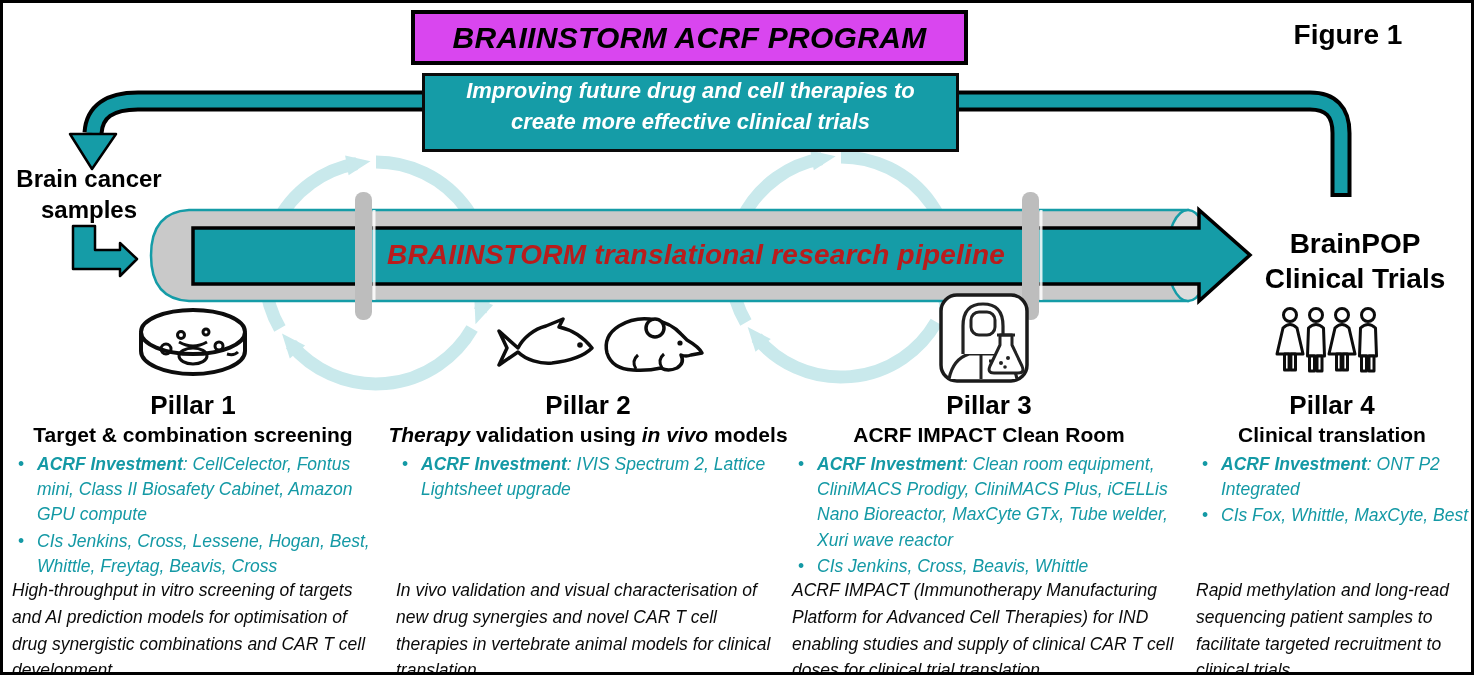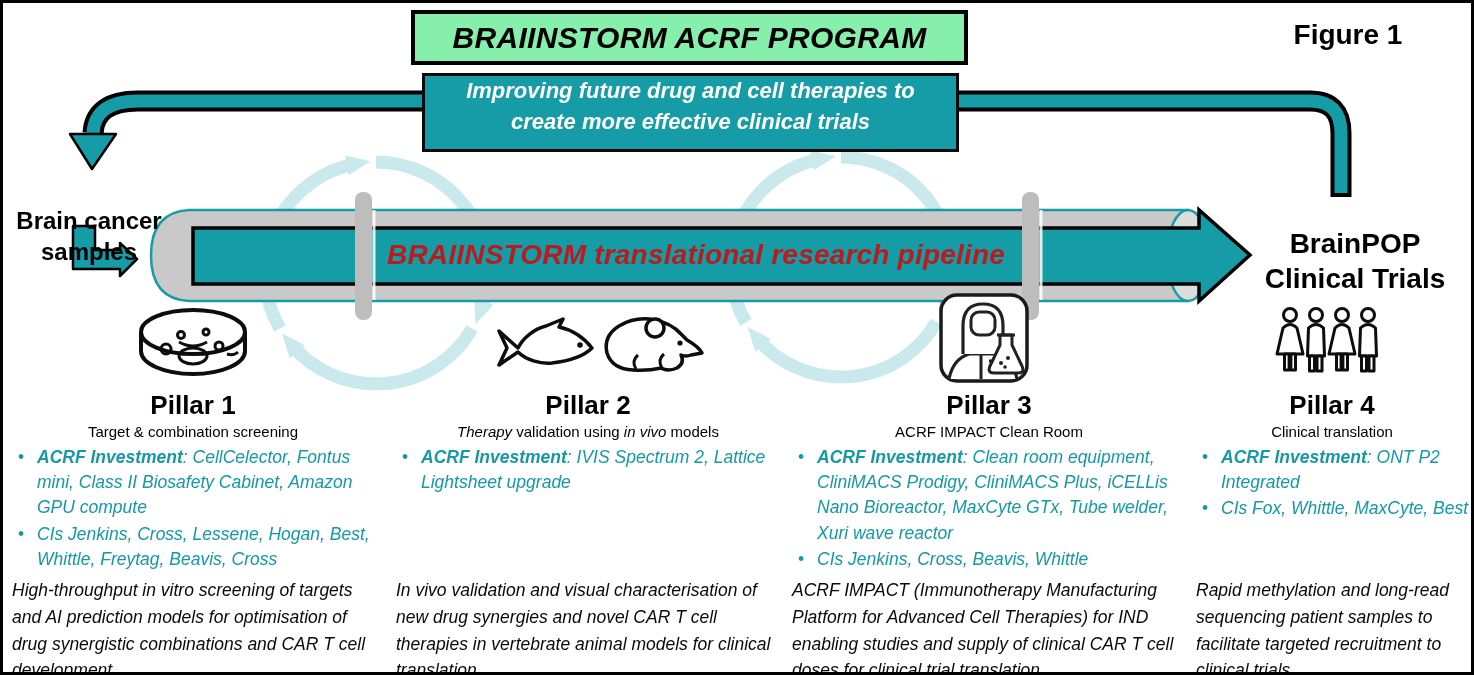--- a/index.html
+++ b/index.html
@@ -11,43 +11,43 @@
   html,body{margin:0;padding:0;background:#e8e8e8;}
   .frame{
     position:relative;width:1474px;height:675px;background:#fff;
     border:3px solid #000;box-sizing:border-box;overflow:hidden;
     font-family:"Liberation Sans",sans-serif;color:#000;
   }
   #diagram{position:absolute;left:0;top:0;}
   .abs{position:absolute;}
   #figure-label{left:1240px;top:16px;width:210px;text-align:center;font-size:28px;font-weight:bold;}
   #title-box{
-    left:408px;top:7px;width:557px;height:55px;background:#86efac;border:4px solid #000;
+    left:408px;top:7px;width:557px;height:55px;background:#d946ef;border:4px solid #000;
     display:flex;align-items:center;justify-content:center;box-sizing:border-box;
     font-size:30px;font-weight:bold;font-style:italic;letter-spacing:.3px;
   }
   #subtitle-box{
     left:419px;top:70px;width:537px;height:79px;background:var(--teal);border:3px solid #0a0a0a;
     display:flex;align-items:flex-start;justify-content:center;box-sizing:border-box;
     color:#fff;font-size:22px;font-weight:bold;font-style:italic;text-align:center;
     line-height:1.4;padding:0 22px;
   }
-  #brain-cancer-label{left:0;top:160px;width:172px;text-align:center;font-size:24px;font-weight:bold;line-height:1.3;margin-top:42px;}
+  #brain-cancer-label{left:0;top:160px;width:172px;text-align:center;font-size:24px;font-weight:bold;line-height:1.3;}
   #pipeline-label{left:343px;top:236px;width:700px;text-align:center;color:#b91c1c;
     font-size:28px;font-weight:bold;font-style:italic;letter-spacing:.2px;}
   #brainpop-label{left:1252px;top:223px;width:200px;text-align:center;font-size:28px;font-weight:bold;line-height:1.25;}
   
   .col{position:absolute;top:388px;height:284px;}
   .col.c1{left:6px;width:368px;}
   .col.c2{left:390px;width:390px;}
   .col.c3{left:786px;width:400px;}
   .col.c4{left:1190px;width:278px;}
   .plabel{font-size:26px;font-weight:bold;text-align:center;line-height:1.1;}
   .pheadwrap{display:flex;justify-content:center;margin-top:3px;}
-  .pheading{font-size:15px;font-weight:normal;white-space:nowrap;}
+  .pheading{font-size:21px;font-weight:bold;white-space:nowrap;}
   .pheading .it{font-style:italic;}
   ul.bullets{margin:5px 0 8px;padding:0;list-style:none;}
   ul.bullets li{
     position:relative;padding-left:28px;margin:0 0 1px;
     color:var(--ttext);font-style:italic;font-size:17.5px;line-height:1.45;
   }
   ul.bullets li::before{content:"\2022";position:absolute;left:9px;top:0;font-style:normal;color:var(--ttext);}
   ul.bullets li strong{font-weight:bold;}
   .pdesc{position:absolute;top:186px;left:3px;right:3px;font-style:italic;font-size:17.5px;line-height:1.53;color:#0a0a0a;}
   .c4 .pdesc{right:0;}

